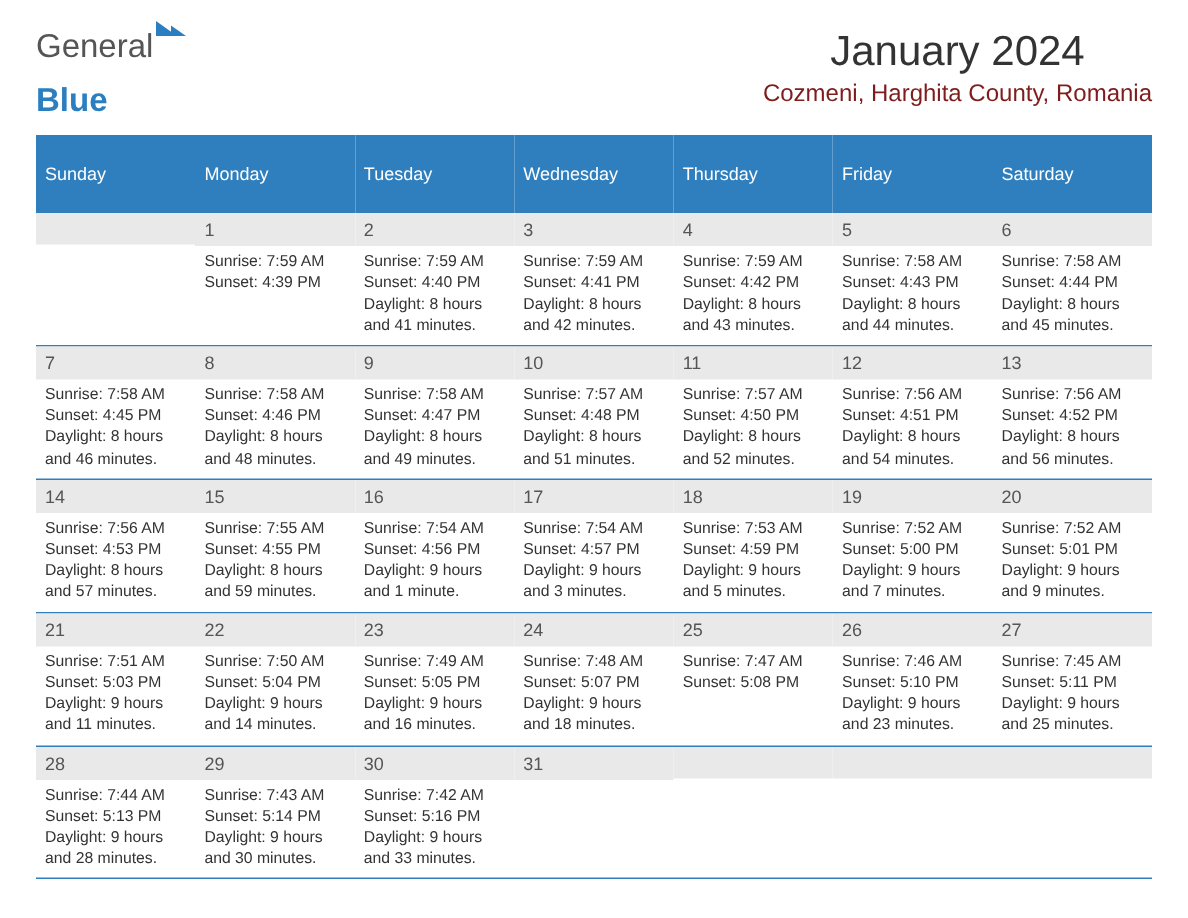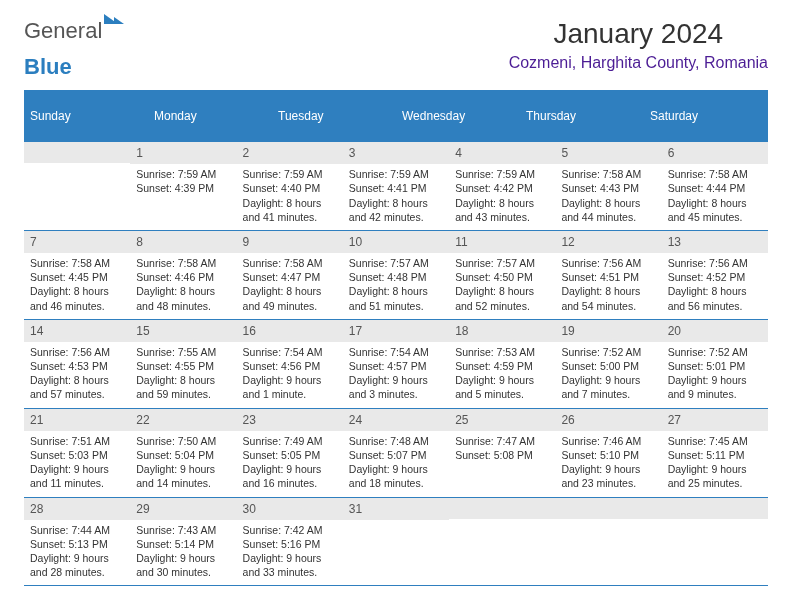--- a/index.html
+++ b/index.html
@@ -38,21 +38,21 @@
     display: inline-block;
     width: 0; height: 0;
     border-left: 10px solid #2b7ebf;
     border-top: 7px solid transparent;
     border-bottom: 0 solid transparent;
     margin-left: -4px;
     transform: translateY(-1px);
   }
   .title-block { text-align: center; }
   .month-title { font-size: 28px; color: #333; font-weight: 400; margin-bottom: 4px; }
-  .location { font-size: 16px; color: #4c1d95; }
+  .location { font-size: 16px; color: #7f1d1d; }
   .calendar {
     width: 100%;
     border-collapse: collapse;
   }
   .week-row {
     display: flex;
     border-bottom: 1px solid #2f7fbf;
   }
   .head-row { display: flex; }
   .cell-head {
@@ -103,20 +103,21 @@
   <span class="blue">Blue</span>
 </div>
 
 <div class="calendar">
   <div class="head-row">
     <div class="cell-head">Sunday</div>
     <div class="cell-head">Monday</div>
     <div class="cell-head">Tuesday</div>
     <div class="cell-head">Wednesday</div>
     <div class="cell-head">Thursday</div>
+    <div class="cell-head">Friday</div>
     <div class="cell-head">Saturday</div>
   </div>
 
   <div id="weeks-container">
       <div class="week-row">
         <div class="cell empty">
           <div class="daynum"></div>
         </div>
         <div class="cell">
           <div class="daynum">1</div>

